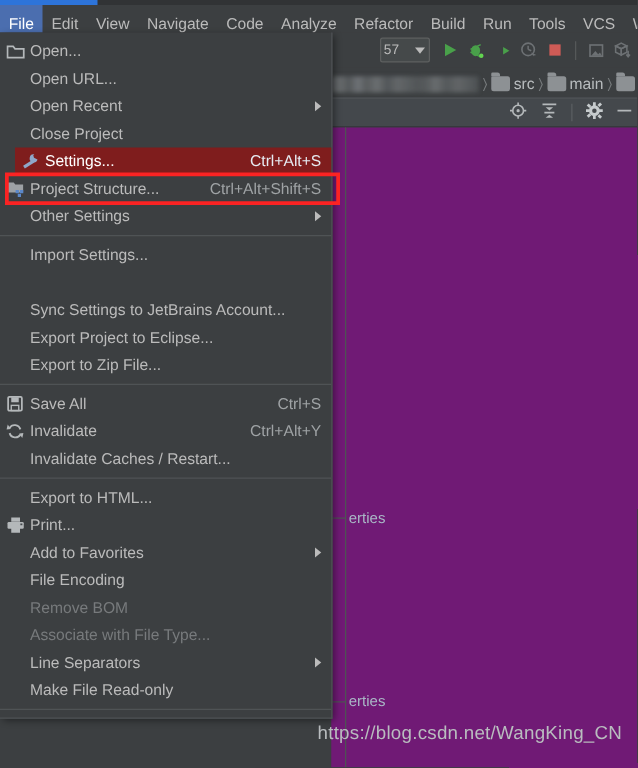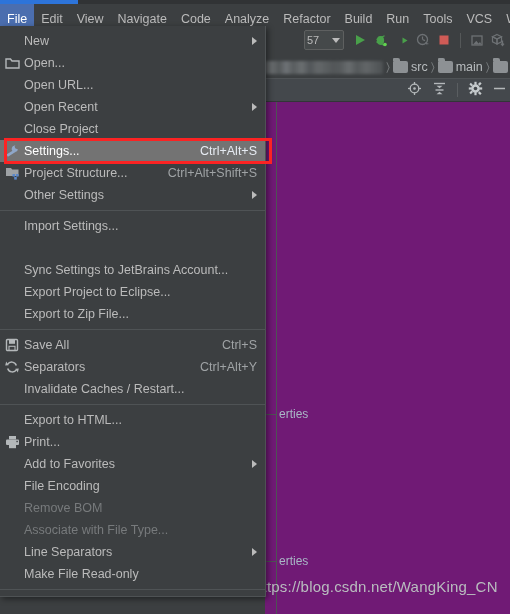--- a/index.html
+++ b/index.html
@@ -204,21 +204,21 @@
     height: 22px;
     display: flex;
     align-items: center;
     padding: 0 8px 0 0;
     box-sizing: border-box;
     color: #bbbbbb;
     font-size: 12.5px;
     white-space: nowrap;
   }
   .mi.disabled { color: #777a7c; }
-  .mi.selected { background: #737373; color: #ffffff; }
+  .mi.selected { background: #7f1d1d; color: #ffffff; margin-left: 12px; }
   .mi-icon {
     width: 24px;
     min-width: 24px;
     height: 22px;
     display: flex;
     align-items: center;
     justify-content: center;
   }
   .mi-label { flex: 1 1 auto; }
   .mi-shortcut {
@@ -421,25 +421,20 @@
         <div class="tree-row" style="top: 305px;">erties</div>
         <div class="tick" style="top: 459px;"></div>
         <div class="tree-row" style="top: 452px;">erties</div>
       </div>
   </div>
 
   <div class="watermark">https://blog.csdn.net/WangKing_CN</div>
 
   <div class="menu-popup" id="file-menu">
       <div class="mi">
-        <span class="mi-icon"></span>
-        <span class="mi-label">New</span>
-        <span class="mi-arrow"></span>
-      </div>
-      <div class="mi">
         <span class="mi-icon">
           <svg width="15" height="14" viewBox="0 0 15 14">
             <path d="M1 3 L1 12 L14 12 L14 5 L7 5 L5.5 3 Z" fill="none" stroke="#b4b8ba" stroke-width="1.4"></path>
           </svg>
         </span>
         <span class="mi-label">Open...</span>
       </div>
       <div class="mi">
         <span class="mi-icon"></span>
         <span class="mi-label">Open URL...</span>
@@ -514,21 +509,21 @@
       </div>
       <div class="mi">
         <span class="mi-icon">
           <svg width="14" height="14" viewBox="0 0 14 14">
             <path d="M11.3 5.5 A4.8 4.8 0 0 0 2.6 4.4" fill="none" stroke="#b4b8ba" stroke-width="1.5"></path>
             <polygon points="1.2,1.6 3.6,5.2 0.2,5.6" fill="#b4b8ba"></polygon>
             <path d="M2.7 8.5 A4.8 4.8 0 0 0 11.4 9.6" fill="none" stroke="#b4b8ba" stroke-width="1.5"></path>
             <polygon points="12.8,12.4 10.4,8.8 13.8,8.4" fill="#b4b8ba"></polygon>
           </svg>
         </span>
-        <span class="mi-label">Separators</span>
+        <span class="mi-label">Invalidate</span>
         <span class="mi-shortcut">Ctrl+Alt+Y</span>
       </div>
       <div class="mi">
         <span class="mi-icon"></span>
         <span class="mi-label">Invalidate Caches / Restart...</span>
       </div>
       <div class="mi-sep"></div>
       <div class="mi">
         <span class="mi-icon"></span>
         <span class="mi-label">Export to HTML...</span>

